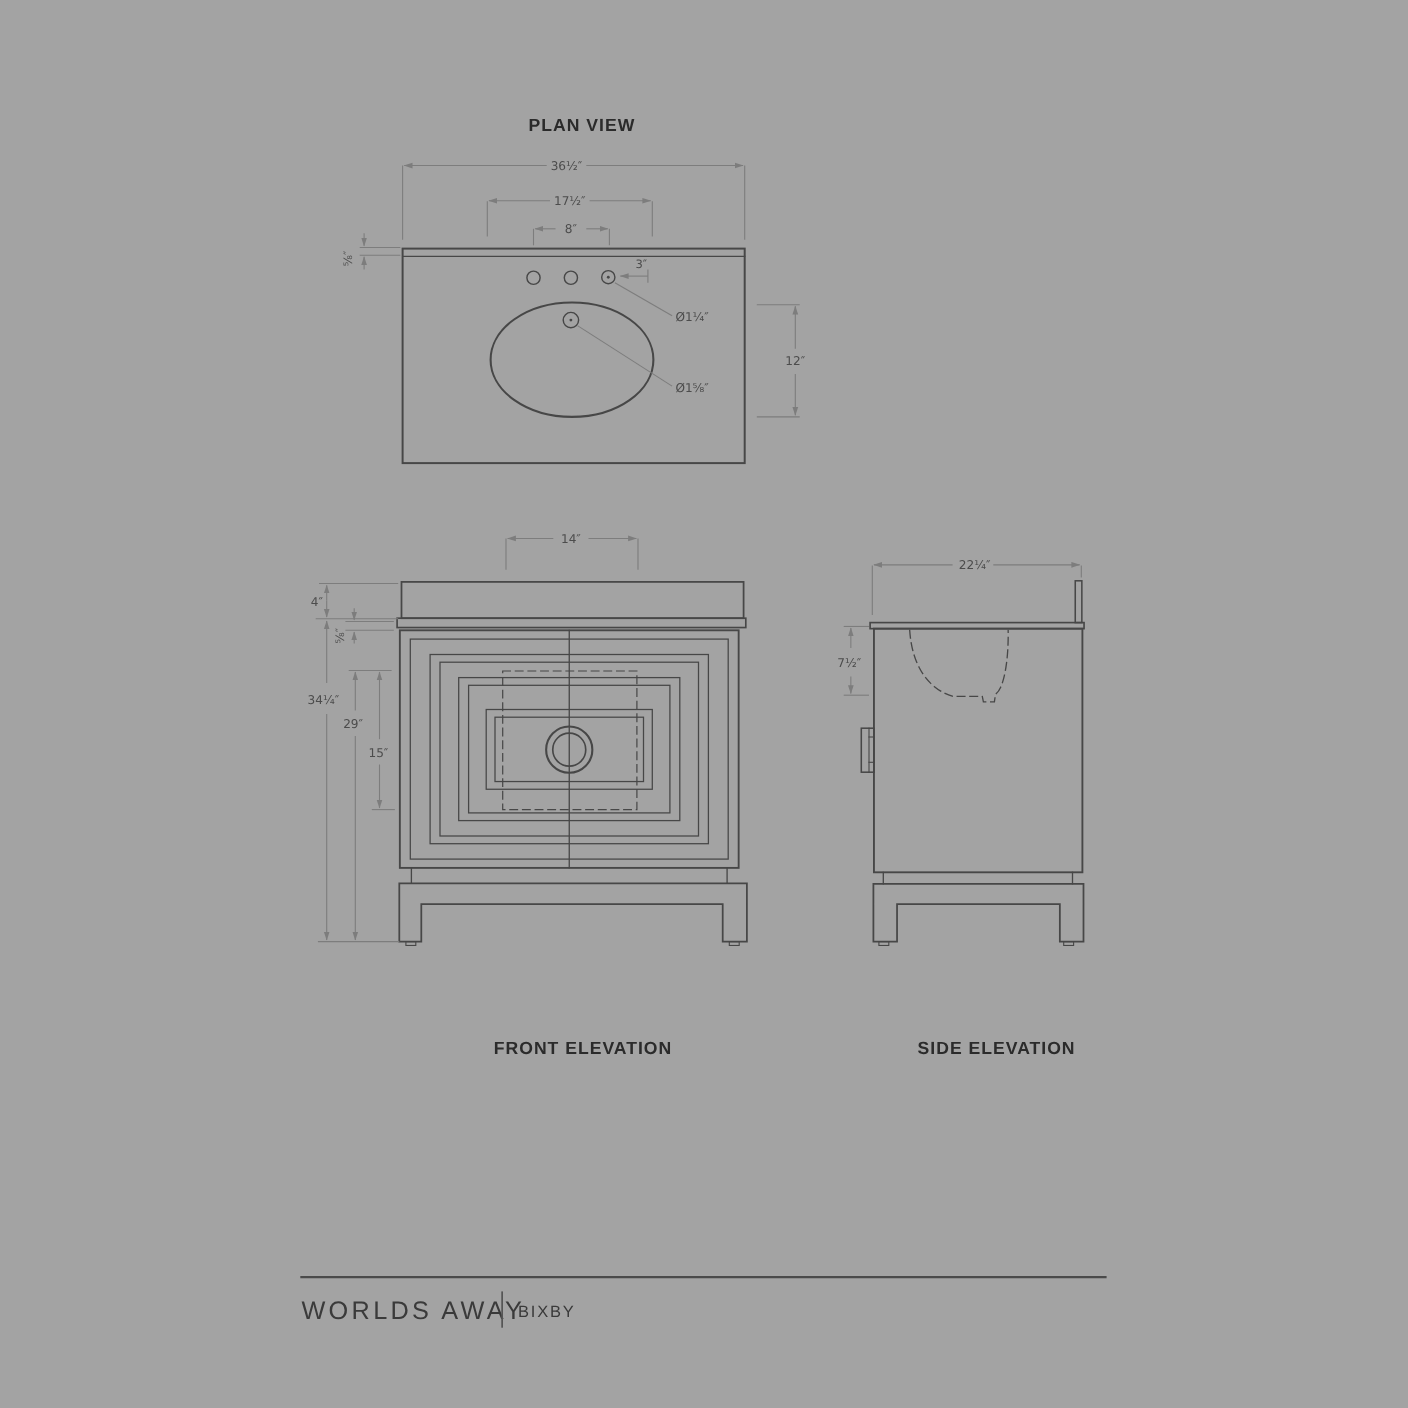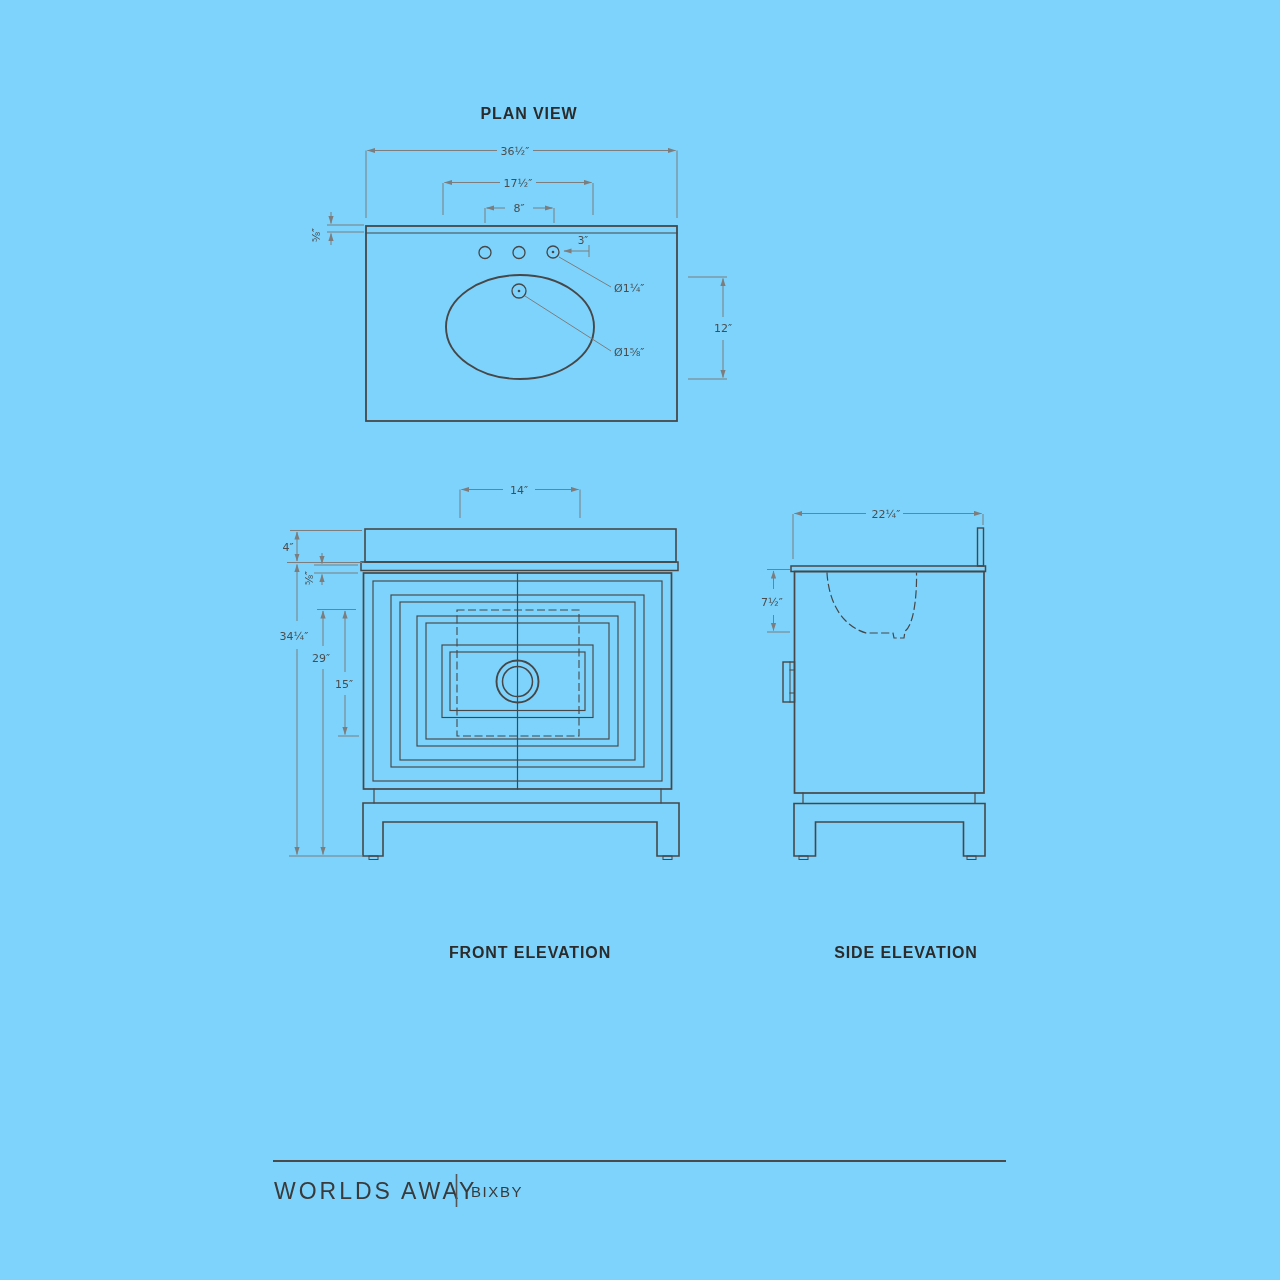--- a/index.html
+++ b/index.html
@@ -1,16 +1,16 @@
 <!DOCTYPE html>
 <html><head>
 <meta charset="utf-8">
 <style>
   html,body{margin:0;padding:0;background:#ffffff;}
-  .page{position:relative;width:1280px;height:1280px;background:#7dd3fc;overflow:hidden;}
+  .page{position:relative;width:1280px;height:1280px;background:#a3a3a3;overflow:hidden;}
   svg{position:absolute;left:0;top:0;}
   svg text{font-family:"DejaVu Sans",sans-serif;}
   .obj{stroke:#474747;fill:none;stroke-linecap:square;}
   .dim{stroke:#7d7d7d;stroke-width:1;fill:none;}
   .dash{stroke-dasharray:7 4.5;}
   .dot{fill:#474747;stroke:none;}
   .t-dim{font-size:11px;fill:#4c4c4c;}
   .t-dim-s{font-size:10.5px;fill:#4c4c4c;}
   .t-title{font-size:16px;font-weight:700;fill:#2b2b2b;letter-spacing:0.9px;
            font-family:"Liberation Sans","DejaVu Sans",sans-serif;}

